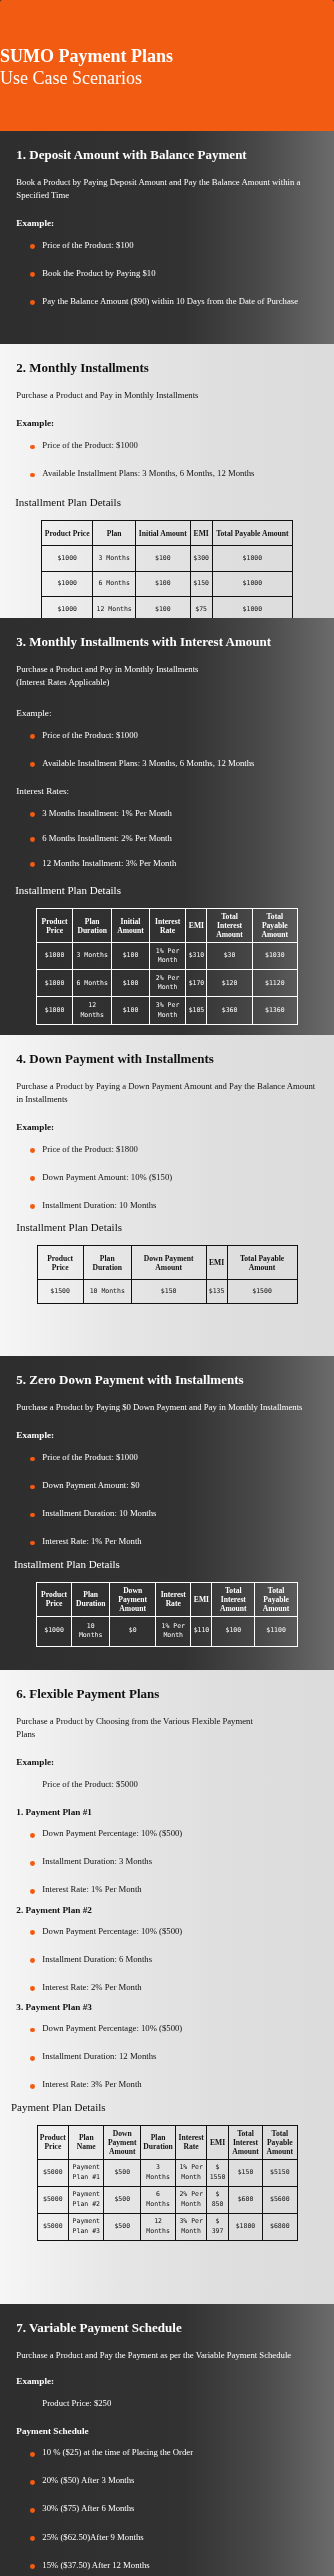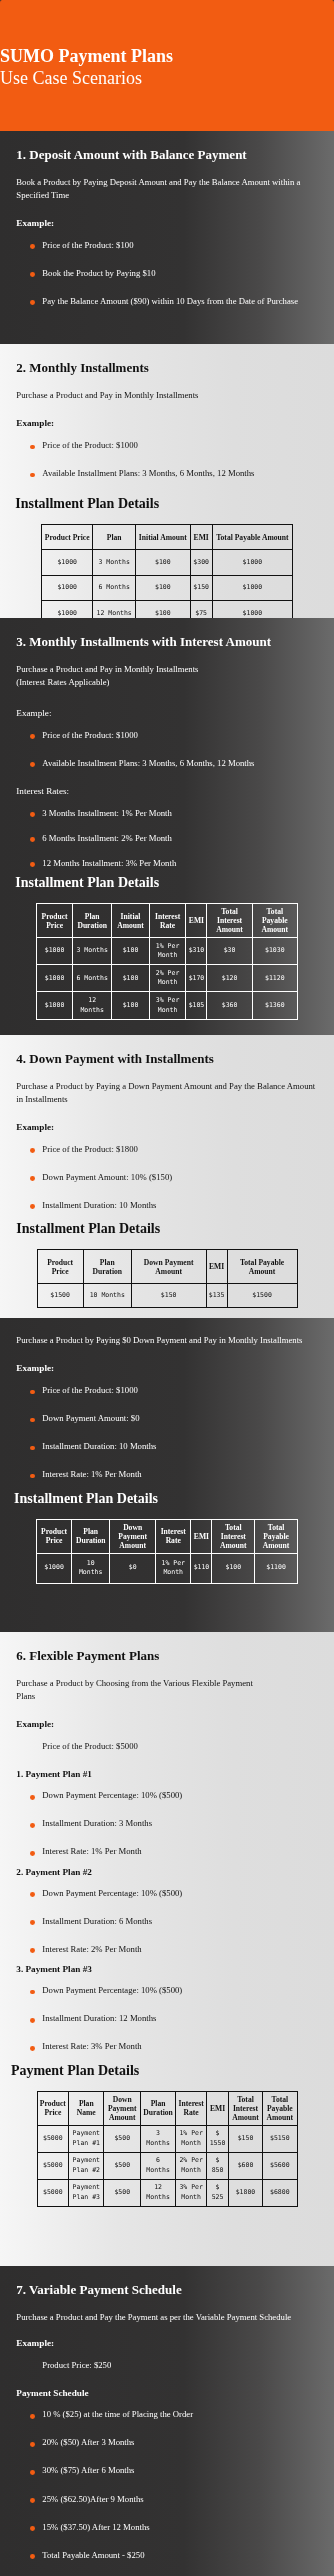--- a/index.html
+++ b/index.html
@@ -37,40 +37,40 @@
     ul.bullets li {
       font-family: "Liberation Serif", serif; font-size: 8.7px; line-height: 1.35;
       position: relative; padding-left: 12px; margin-bottom: 16.3px;
     }
     ul.bullets li::before {
       content: ""; position: absolute; left: 0; top: 4.3px;
       width: 4.9px; height: 4.9px; border-radius: 50%; background: #f25c12;
     }
     ul.bullets.tight li { margin-bottom: 13px; }
 
-    .table-title { font-family: "Liberation Serif", serif; font-weight: bold; font-size: 14px; margin: 1.1px 0 12px -1.1px; }
+    .table-title { font-family: "Liberation Serif", serif; font-weight: normal; font-size: 11px; margin: 1.1px 0 12px -1.1px; }
     table.plan {
       border-collapse: collapse; margin: 0 auto 5.4px auto;
       font-size: 6.5px;
     }
     table.plan th {
       font-family: "Liberation Serif", serif; font-weight: bold; font-size: 7.6px;
       line-height: 1.2; padding: 2.2px 1.6px; text-align: center;
     }
     table.plan td {
       font-family: "DejaVu Sans Mono", "Liberation Mono", monospace; font-size: 6.5px;
       line-height: 1.5; padding: 3.3px 2.2px; text-align: center;
     }
     .light table.plan th, .light table.plan td { border: 1.4px solid #111; color: #111; }
     .dark table.plan th, .dark table.plan td { border: 1.1px solid #fff; color: #fff; }
 
     #s1 { height: 213px; }
     #s2 { height: 274px; }
     #s3 { height: 417px; }
-    #s4 { height: 283px; }
+    #s4 { height: 321px; }
     #s5 { height: 314px; }
     #s6 { height: 634px; }
     #s7 { height: 324px; }
   </style>
 </head>
 <body>
 
 <header class="hero">
   <div class="hero-title">SUMO Payment Plans</div>
   <div class="hero-sub">Use Case Scenarios</div>
@@ -140,21 +140,21 @@
   </p>
   <div class="example-label plain">Example:</div>
   <ul class="bullets">
     <li>Price of the Product: $1000</li>
     <li>Available Installment Plans: 3 Months, 6 Months, 12 Months</li>
   </ul>
   <div class="example-label plain">Interest Rates:</div>
   <ul class="bullets tight">
     <li>3 Months Installment: 1% Per Month</li>
     <li>6 Months Installment: 2% Per Month</li>
-    <li style="margin-bottom:6px">12 Months Installment: 3% Per Month</li>
+    <li style="margin-bottom:15px">12 Months Installment: 3% Per Month</li>
   </ul>
   <div class="table-title">Installment Plan Details</div>
   <table class="plan" style="width:262px">
     <thead>
       <tr>
         <th style="height:34px">Product Price</th>
         <th>Plan Duration</th>
         <th>Initial Amount</th>
         <th>Interest Rate</th>
         <th>EMI</th>
@@ -220,20 +220,21 @@
         <td>10 Months</td>
         <td>$150</td>
         <td>$135</td>
         <td>$1500</td>
       </tr>
     </tbody>
   </table>
 </section>
 
 <section class="section dark" id="s5">
+  <h2 class="sec-title">5. Zero Down Payment with Installments</h2>
   <p class="sec-desc">Purchase a Product by Paying $0 Down Payment and Pay in Monthly Installments</p>
   <div class="example-label">Example:</div>
   <ul class="bullets">
     <li>Price of the Product: $1000</li>
     <li>Down Payment Amount: $0</li>
     <li>Installment Duration: 10 Months</li>
     <li style="margin-bottom:9.8px">Interest Rate: 1% Per Month</li>
   </ul>
   <div class="table-title" style="margin-left:-2.2px">Installment Plan Details</div>
   <table class="plan" style="width:262px">
@@ -321,21 +322,21 @@
         <td>$ 850</td>
         <td>$600</td>
         <td>$5600</td>
       </tr>
       <tr>
         <td>$5000</td>
         <td>Payment Plan #3</td>
         <td>$500</td>
         <td>12 Months</td>
         <td>3% Per Month</td>
-        <td>$ 525</td>
+        <td>$ 397</td>
         <td>$1800</td>
         <td>$6800</td>
       </tr>
     </tbody>
   </table>
 </section>
 
 <section class="section dark" id="s7">
   <h2 class="sec-title">7. Variable Payment Schedule</h2>
   <p class="sec-desc" style="margin-bottom:14px">Purchase a Product and Pay the Payment as per the Variable Payment Schedule</p>

